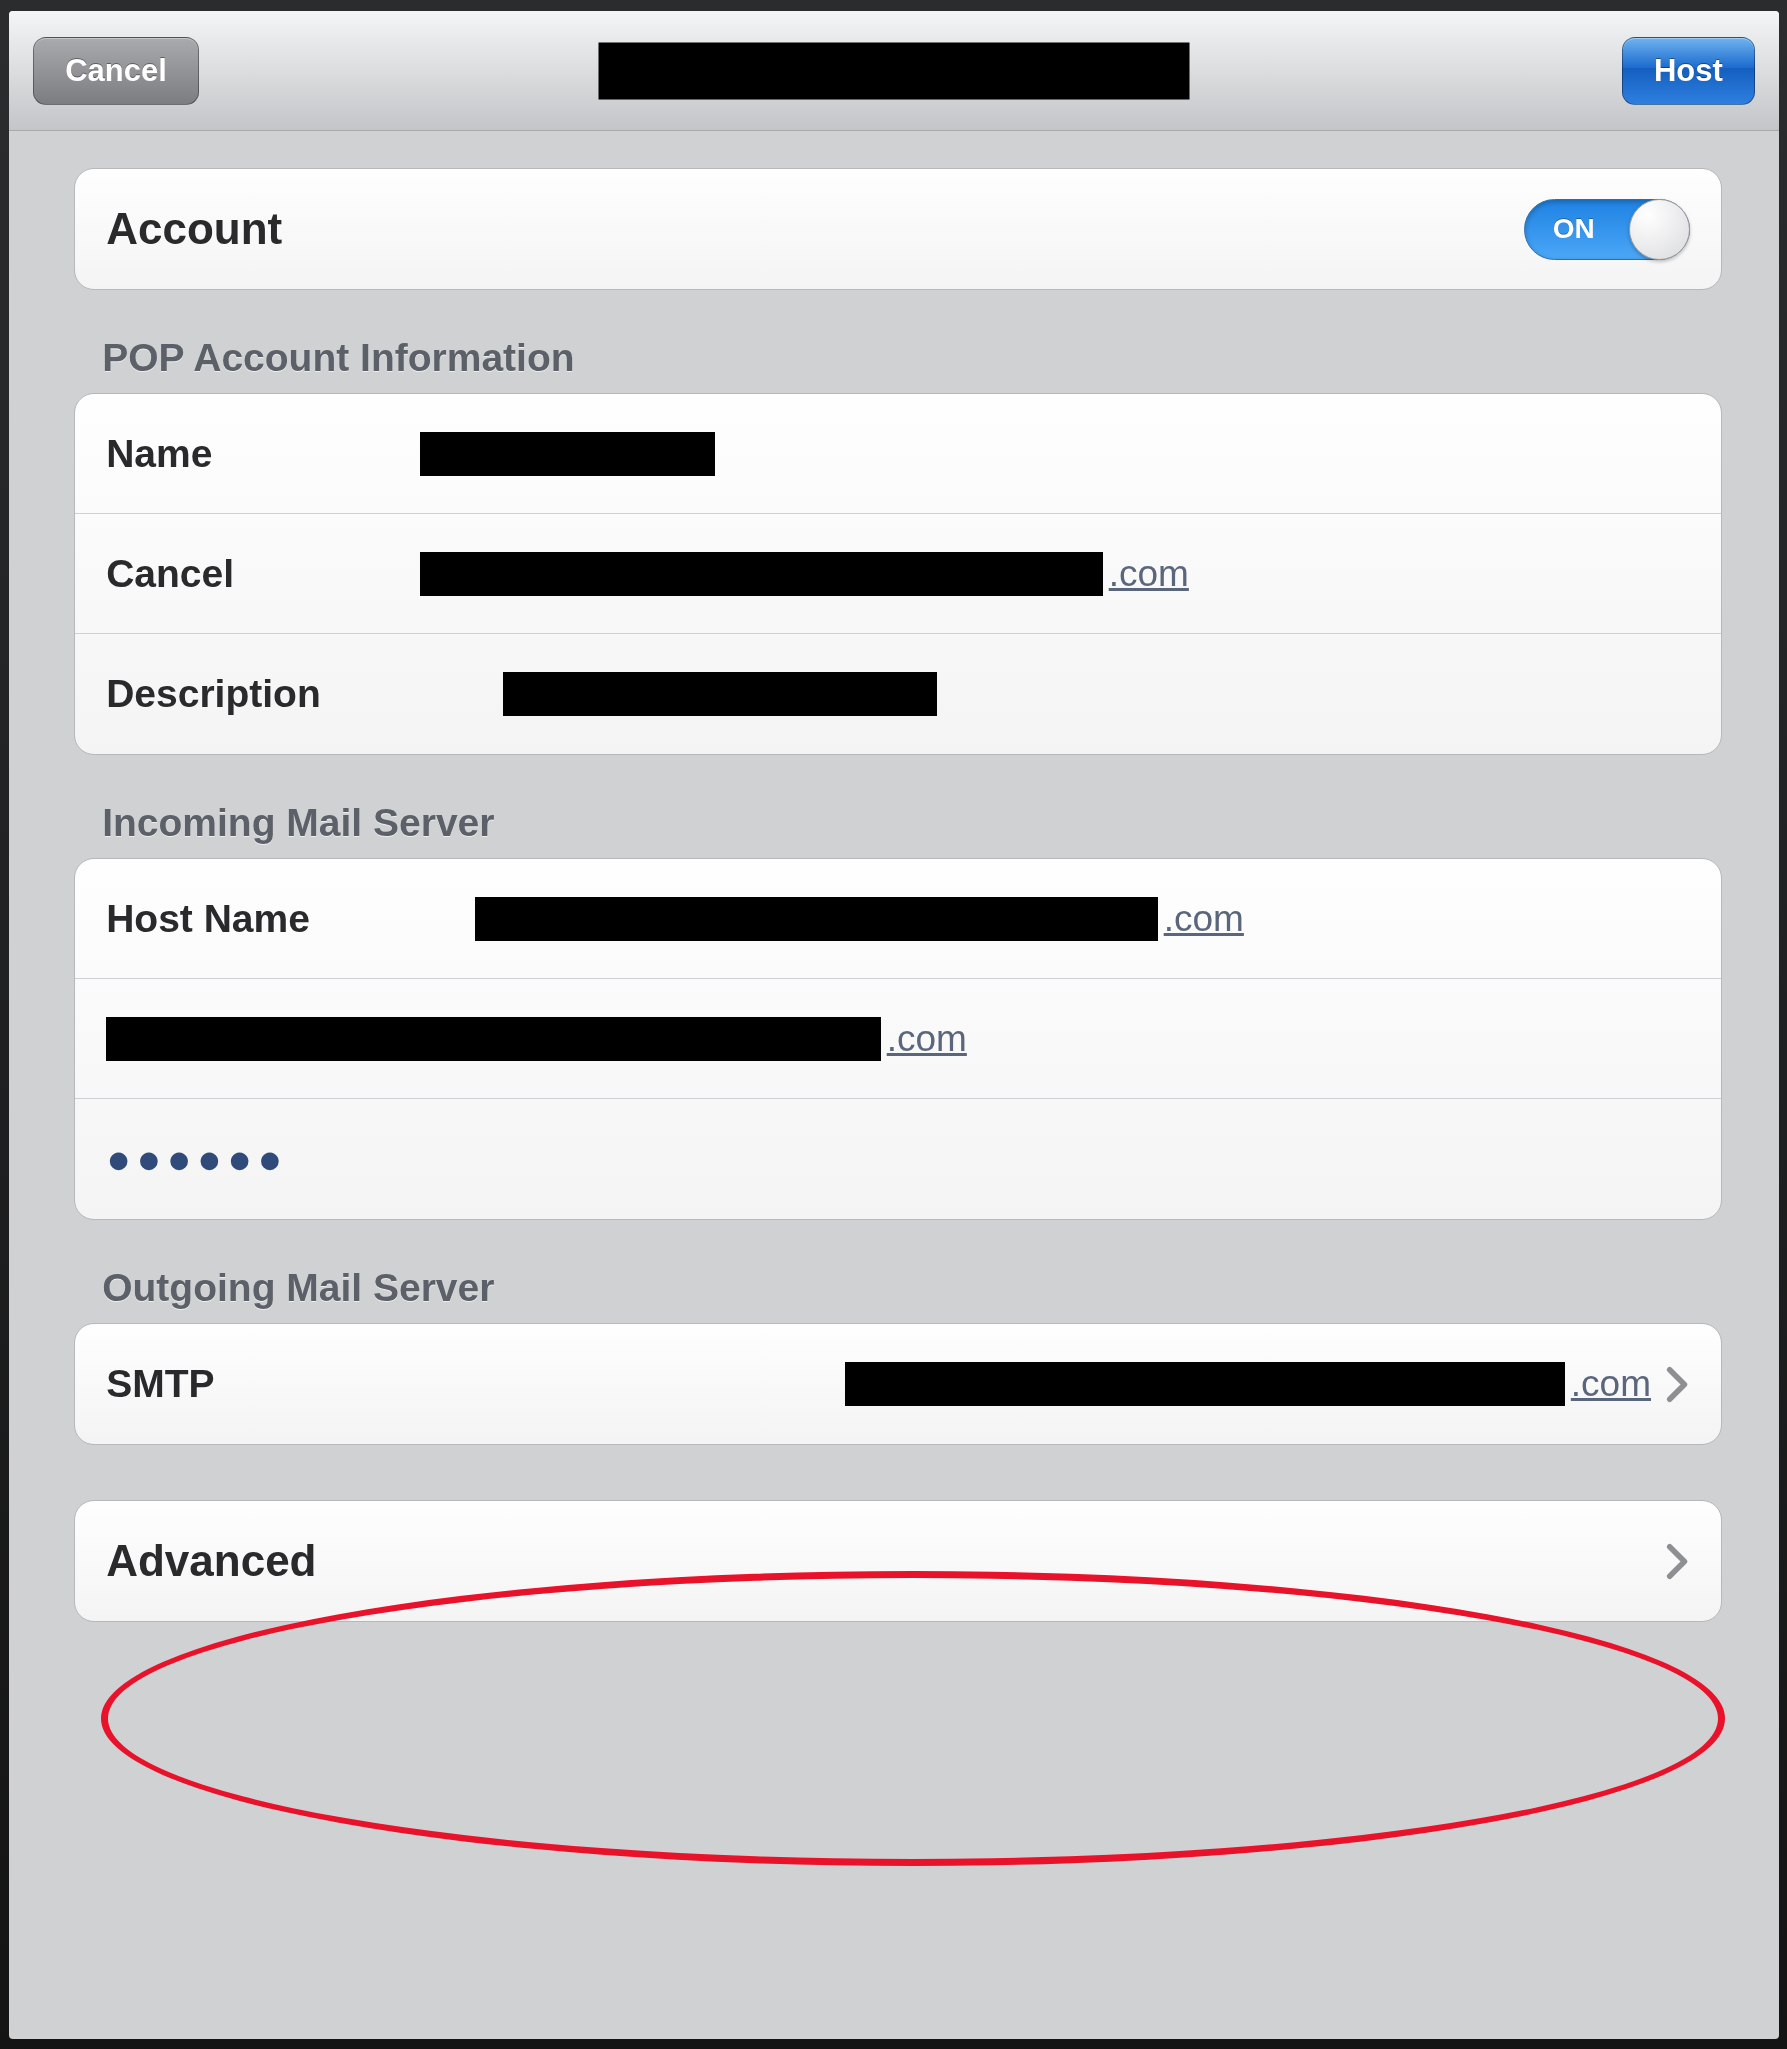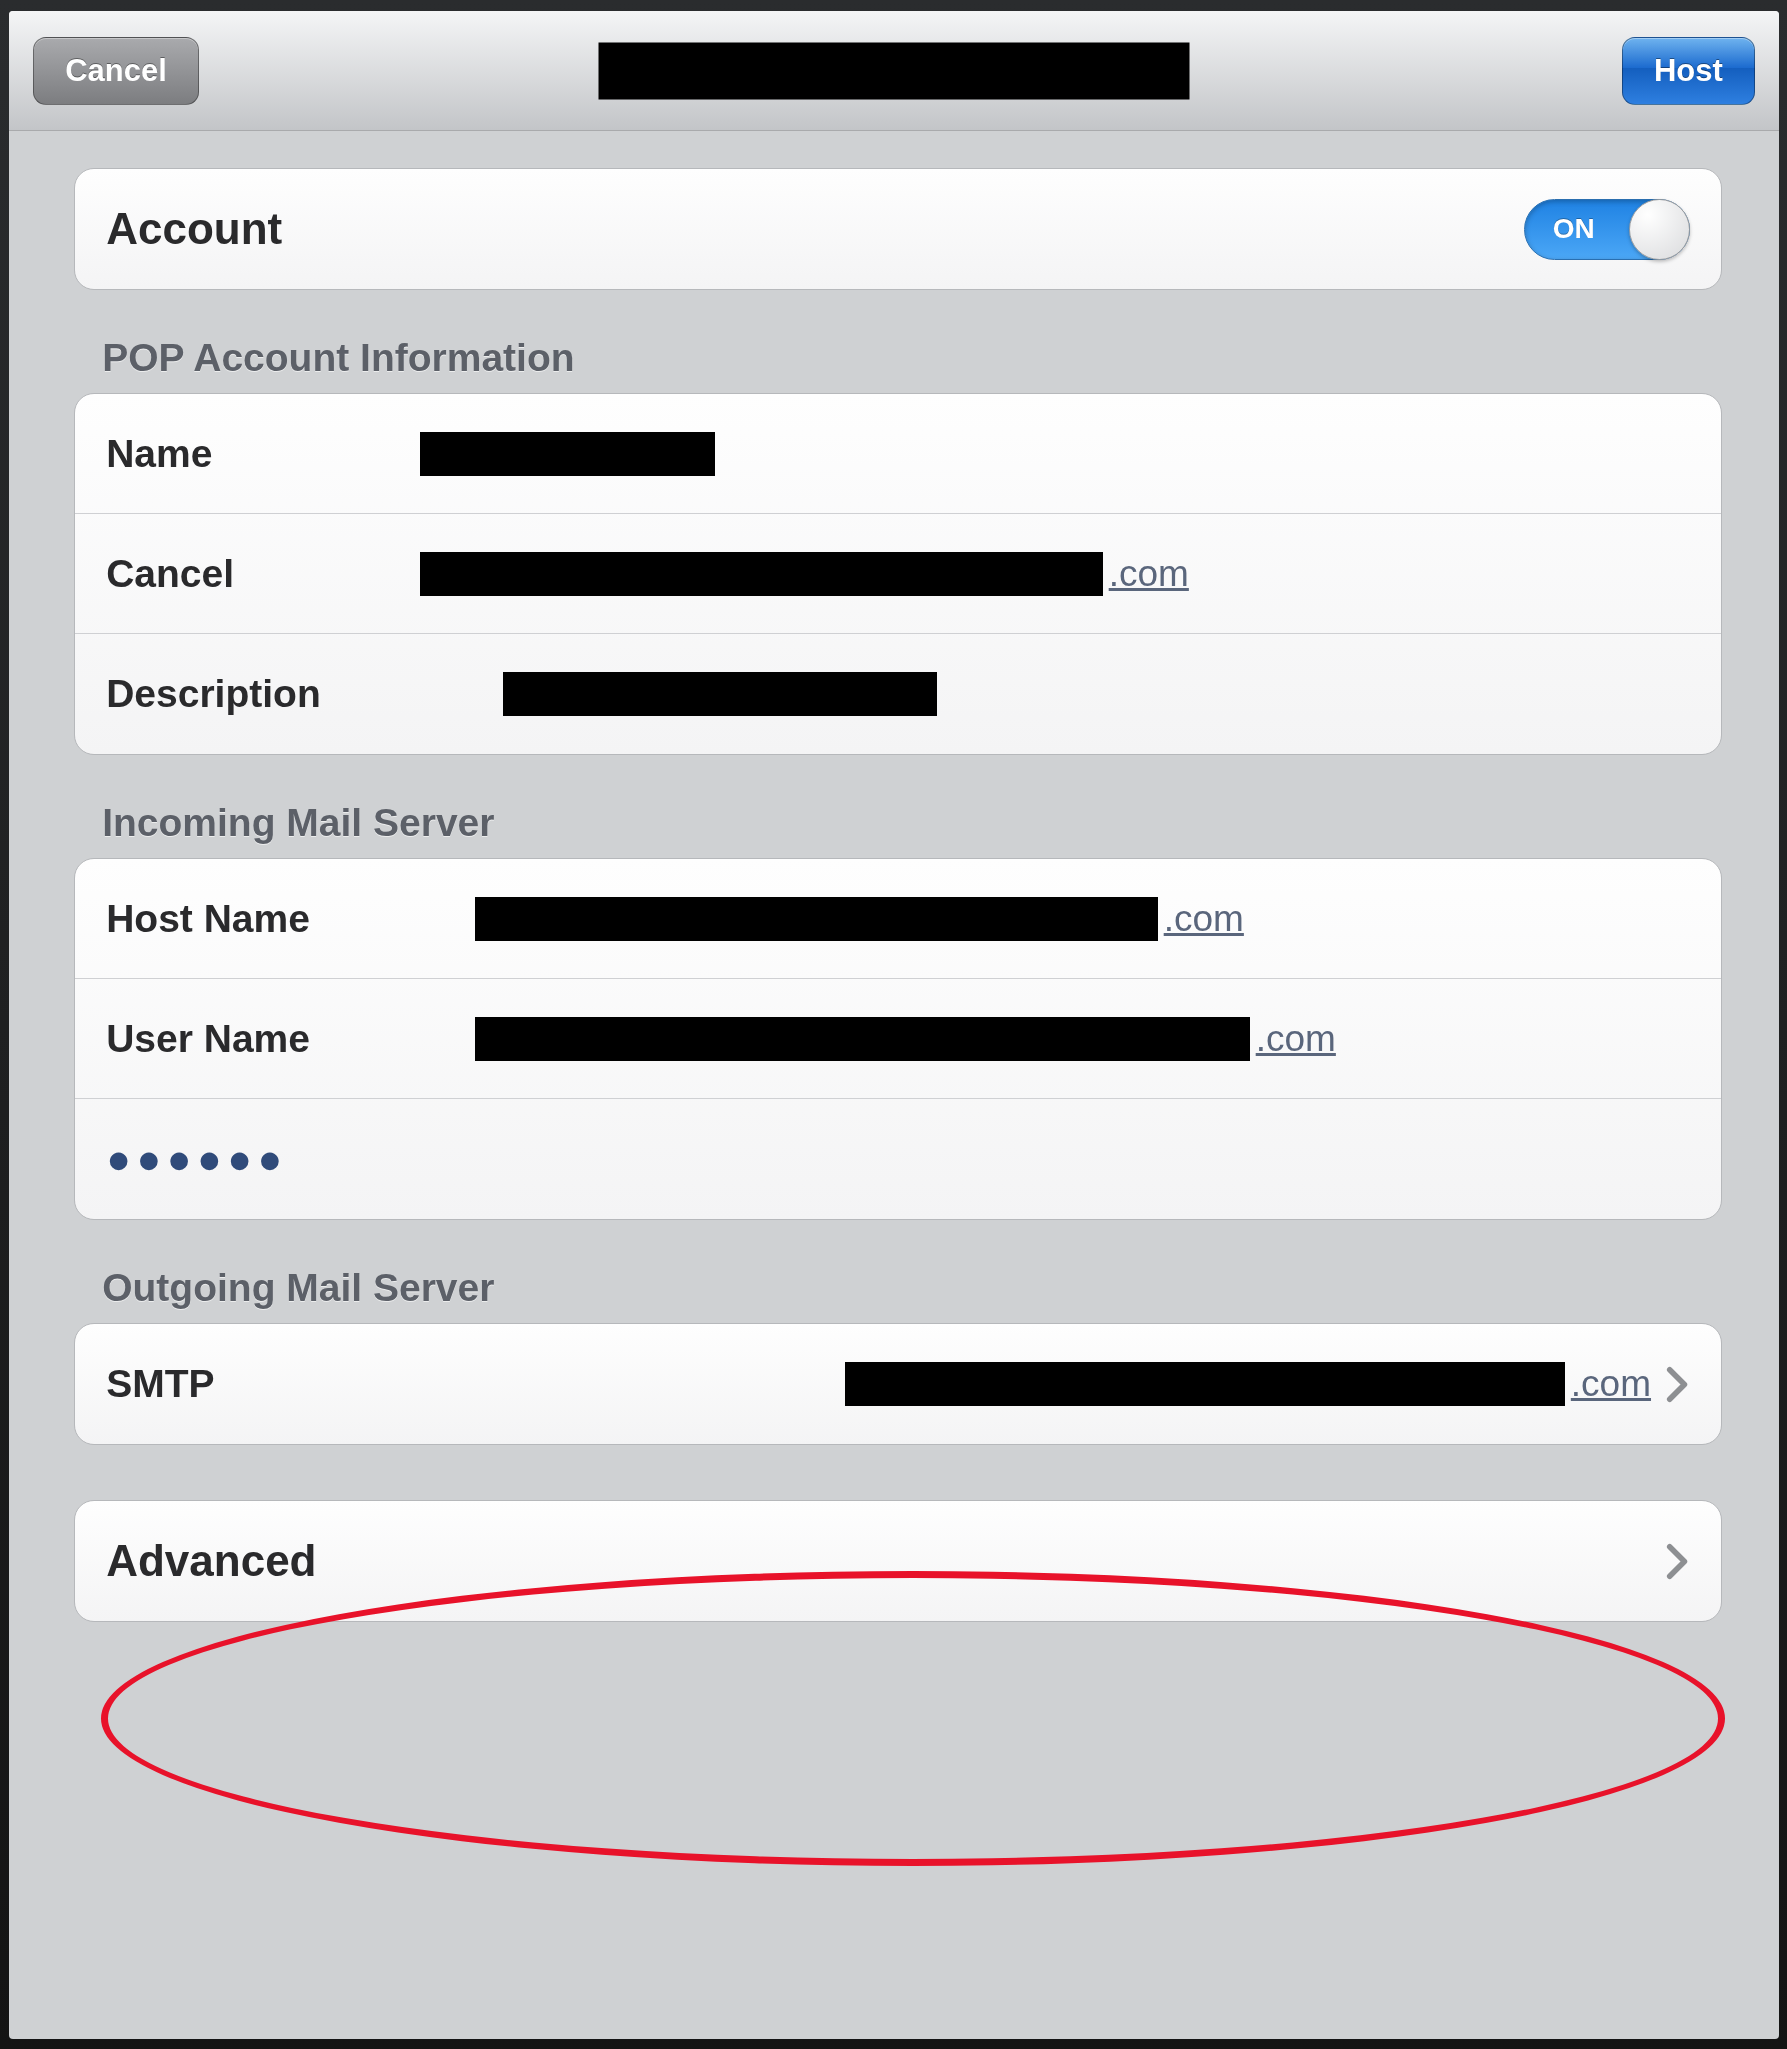--- a/index.html
+++ b/index.html
@@ -230,21 +230,20 @@
       <div class="group-label">Incoming Mail Server</div>
       <div class="card">
         <div class="row">
           <div class="row-label" style="flex:0 0 369px">Host Name</div>
           <div class="row-value">
             <span class="redact" style="width:683px"></span>
             <span class="dim-text">.com</span>
           </div>
         </div>
         <div class="row">
-          <div class="row-label" style="flex:0 0 369px">User Name</div>
           <div class="row-value">
             <span class="redact" style="width:775px"></span>
             <span class="dim-text">.com</span>
           </div>
         </div>
         <div class="row">
           <div class="row-value">
             <span class="dots">●●●●●●</span>
           </div>
         </div>

